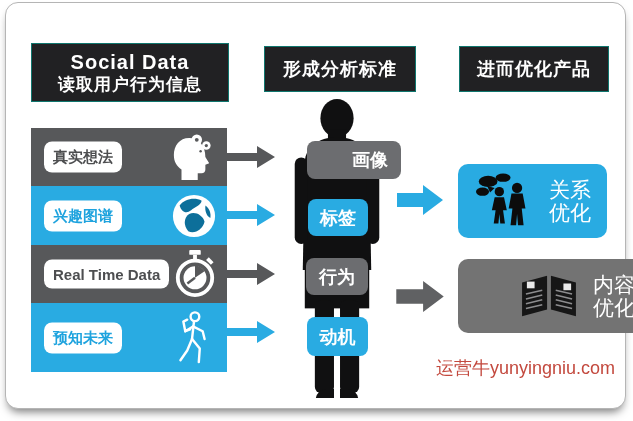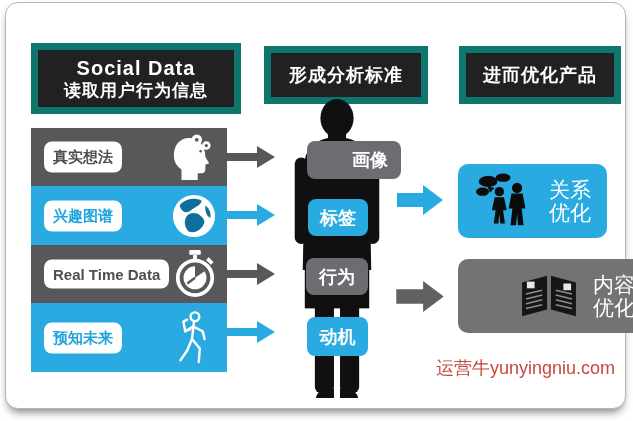--- a/index.html
+++ b/index.html
@@ -1,19 +1,19 @@
 <!DOCTYPE html>
 <html><head>
 <meta charset="utf-8">
 <style>
   html,body{margin:0;padding:0;background:#ffffff;}
   .stage{position:relative;width:633px;height:421px;font-family:"Liberation Sans",sans-serif;overflow:hidden;}
   .card{position:absolute;left:5px;top:2px;right:7px;bottom:12px;background:#ffffff;
         border:1px solid #b5b5b5;border-radius:13px;box-shadow:0 6px 9px -3px rgba(0,0,0,.5);}
-  .hdr{position:absolute;background:#212123;border:7px solid #0f766e;color:#fff;
+  .hdr{position:absolute;background:#212123;border:1px solid #0f766e;color:#fff;
        display:flex;flex-direction:column;align-items:center;justify-content:center;
        font-weight:bold;text-align:center;letter-spacing:1px;}
   .hdr .l1{font-size:20px;line-height:23px;}
   .hdr .l2{font-size:17px;line-height:21px;}
   .hdr.single{font-size:18px;}
   .bar{position:absolute;left:31px;width:196px;}
   .pill{position:absolute;left:13px;top:50%;transform:translateY(-50%);
         background:#fff;border-radius:8px;padding:6px 9px;font-weight:bold;font-size:15px;white-space:nowrap;}
   .bar-icon{position:absolute;top:50%;transform:translateY(-50%);line-height:0;}
   .row-arrow{position:absolute;left:224px;width:52px;height:26px;}

